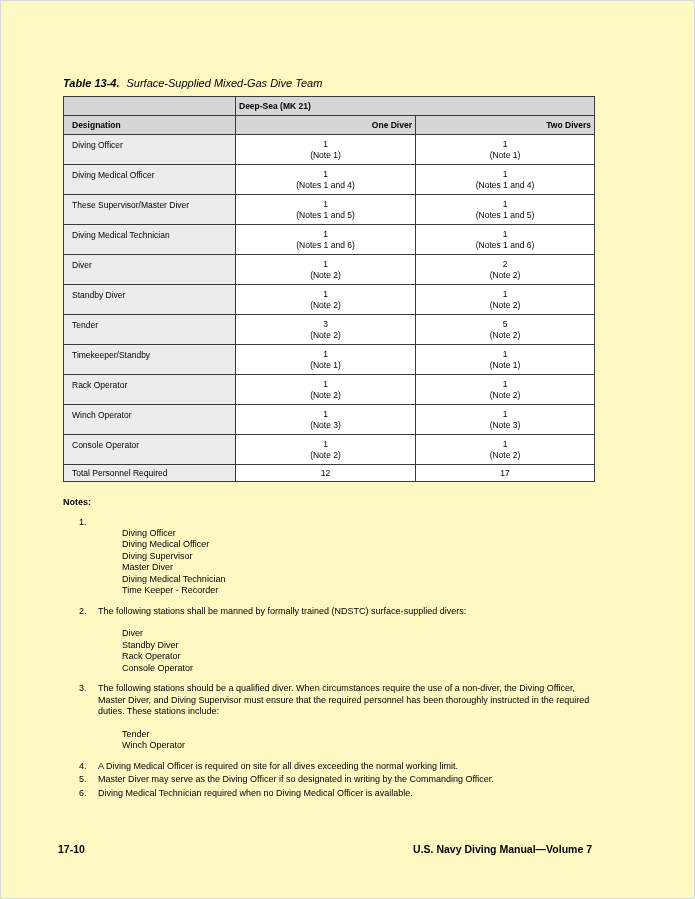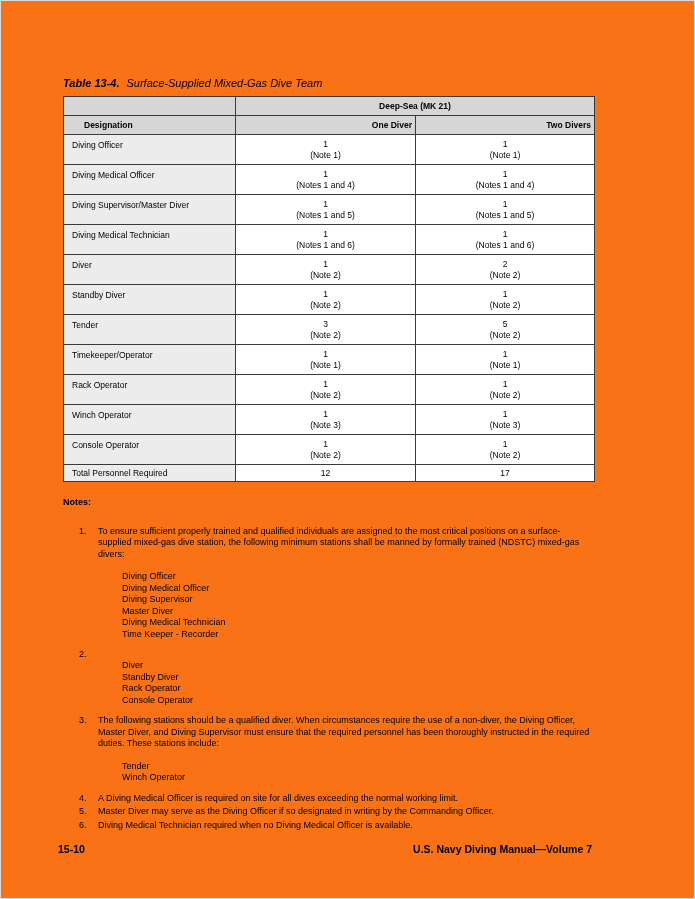--- a/index.html
+++ b/index.html
@@ -1,43 +1,43 @@
 <!DOCTYPE html>
 <html style="--header-bg: #d6d6d6; --designation-bg: #ececec;"><head>
 <meta charset="utf-8">
 <style>
   * { box-sizing: border-box; }
   html, body { margin: 0; padding: 0; }
   body { background: #ffffff; }
 
   .page {
     width: 695px; height: 899px;
-    background: #f97316;
+    background: #fef9c3;
     position: relative;
     font-family: "Liberation Sans", sans-serif;
     color: #111;
     border: 1px solid #d9d9d9;
     overflow: hidden;
   }
 
   .content { position: absolute; left: 62px; top: 76px; width: 531px; }
 
   .caption { font-size: 11px; font-style: italic; margin-bottom: 7px; color: #000; }
   .caption .cap-label { font-weight: bold; margin-right: 7px; }
 
   table.dive { border-collapse: collapse; width: 100%; table-layout: fixed; }
   .dive th, .dive td { border: 1px solid #3a3a3a; }
 
   .dive thead th {
     background: var(--header-bg, #d6d6d6);
     font-size: 8.5px; font-weight: bold; padding: 4px 3px; color: #000;
   }
-  .dive th.group-h { text-align: center; height: 16px; }
+  .dive th.group-h { text-align: left; height: 16px; }
   .dive th.blank-h { height: 16px; }
-  .dive th.desig-h { text-align: left; padding-left: 20px; vertical-align: middle; height: 18px; }
+  .dive th.desig-h { text-align: left; padding-left: 8px; vertical-align: middle; height: 18px; }
   .dive th.col-h { text-align: right; vertical-align: middle; }
 
   .dive td.desig {
     background: var(--designation-bg, #ececec);
     font-size: 8.5px; text-align: left; vertical-align: top;
     padding: 5px 4px 4px 8px; height: 30px; color: #000;
   }
   .dive td.val {
     background: #fff; font-size: 8.5px; text-align: center;
     vertical-align: middle; padding: 2px; line-height: 11px; color: #000;
@@ -45,21 +45,21 @@
 
   .dive tr.total-row td { height: 17px; }
   .dive td.total-label {
     background: var(--designation-bg, #ececec);
     font-size: 8.5px; text-align: left; vertical-align: middle;
     padding: 3px 4px 3px 8px; font-weight: normal; color: #000; margin-top: 12px;
   }
   .dive td.total-val { background: #fff; font-size: 8.5px; text-align: center; vertical-align: middle; color: #000; }
 
   .notes { margin-top: 15px; font-size: 9px; line-height: 11.5px; color: #000; }
-  .notes-head { font-weight: bold; margin-bottom: 17px; }
+  .notes-head { font-weight: bold; margin-bottom: 8px; }
   .note-item { display: flex; padding-left: 16px; margin-bottom: 9px; }
   .note-item.tight { margin-bottom: 2px; }
   .note-num { flex: 0 0 19px; width: 19px; }
   .note-body { flex: 1; }
   .note-sub { margin: 11px 0 0 24px; }
   .note-sub div { line-height: 11.5px; }
 
   .footer {
     position: absolute; left: 57px; right: 102px; top: 842px;
     display: flex; justify-content: space-between;
@@ -110,21 +110,21 @@
           <td class="val">
               <div>1</div>
               <div>(Notes 1 and 4)</div>
             </td>
           <td class="val">
               <div>1</div>
               <div>(Notes 1 and 4)</div>
             </td>
         </tr>
         <tr>
-          <td class="desig">Diving Supervisor/Master Diver</td>
+          <td class="desig">These Supervisor/Master Diver</td>
           <td class="val">
               <div>1</div>
               <div>(Notes 1 and 5)</div>
             </td>
           <td class="val">
               <div>1</div>
               <div>(Notes 1 and 5)</div>
             </td>
         </tr>
         <tr>
@@ -165,21 +165,21 @@
           <td class="val">
               <div>3</div>
               <div>(Note 2)</div>
             </td>
           <td class="val">
               <div>5</div>
               <div>(Note 2)</div>
             </td>
         </tr>
         <tr>
-          <td class="desig">Timekeeper/Operator</td>
+          <td class="desig">Timekeeper/Standby</td>
           <td class="val">
               <div>1</div>
               <div>(Note 1)</div>
             </td>
           <td class="val">
               <div>1</div>
               <div>(Note 1)</div>
             </td>
         </tr>
         <tr>
@@ -222,35 +222,35 @@
         </tr>
       </tbody>
     </table>
 
     <div class="notes">
       <div class="notes-head">Notes:</div>
 
       <div class="note-item">
         <span class="note-num">1.</span>
         <div class="note-body">
-          <div class="note-text">To ensure sufficient properly trained and qualified individuals are assigned to the most critical positions on a surface-supplied mixed-gas dive station, the following minimum stations shall be manned by formally trained (NDSTC) mixed-gas divers:</div>
           <div class="note-sub">
             <div>Diving Officer</div>
             <div>Diving Medical Officer</div>
             <div>Diving Supervisor</div>
             <div>Master Diver</div>
             <div>Diving Medical Technician</div>
             <div>Time Keeper - Recorder</div>
           </div>
         </div>
       </div>
 
       <div class="note-item">
         <span class="note-num">2.</span>
         <div class="note-body">
+          <div class="note-text">The following stations shall be manned by formally trained (NDSTC) surface-supplied divers:</div>
           <div class="note-sub">
             <div>Diver</div>
             <div>Standby Diver</div>
             <div>Rack Operator</div>
             <div>Console Operator</div>
           </div>
         </div>
       </div>
 
       <div class="note-item">
@@ -282,16 +282,16 @@
         <span class="note-num">6.</span>
         <div class="note-body">
           <div class="note-text">Diving Medical Technician required when no Diving Medical Officer is available.</div>
         </div>
       </div>
     </div>
 
   </div>
 
   <div class="footer">
-    <span>15-10</span>
+    <span>17-10</span>
     <span>U.S. Navy Diving Manual—Volume 7</span>
   </div>
 </div>
 
 </body></html>

